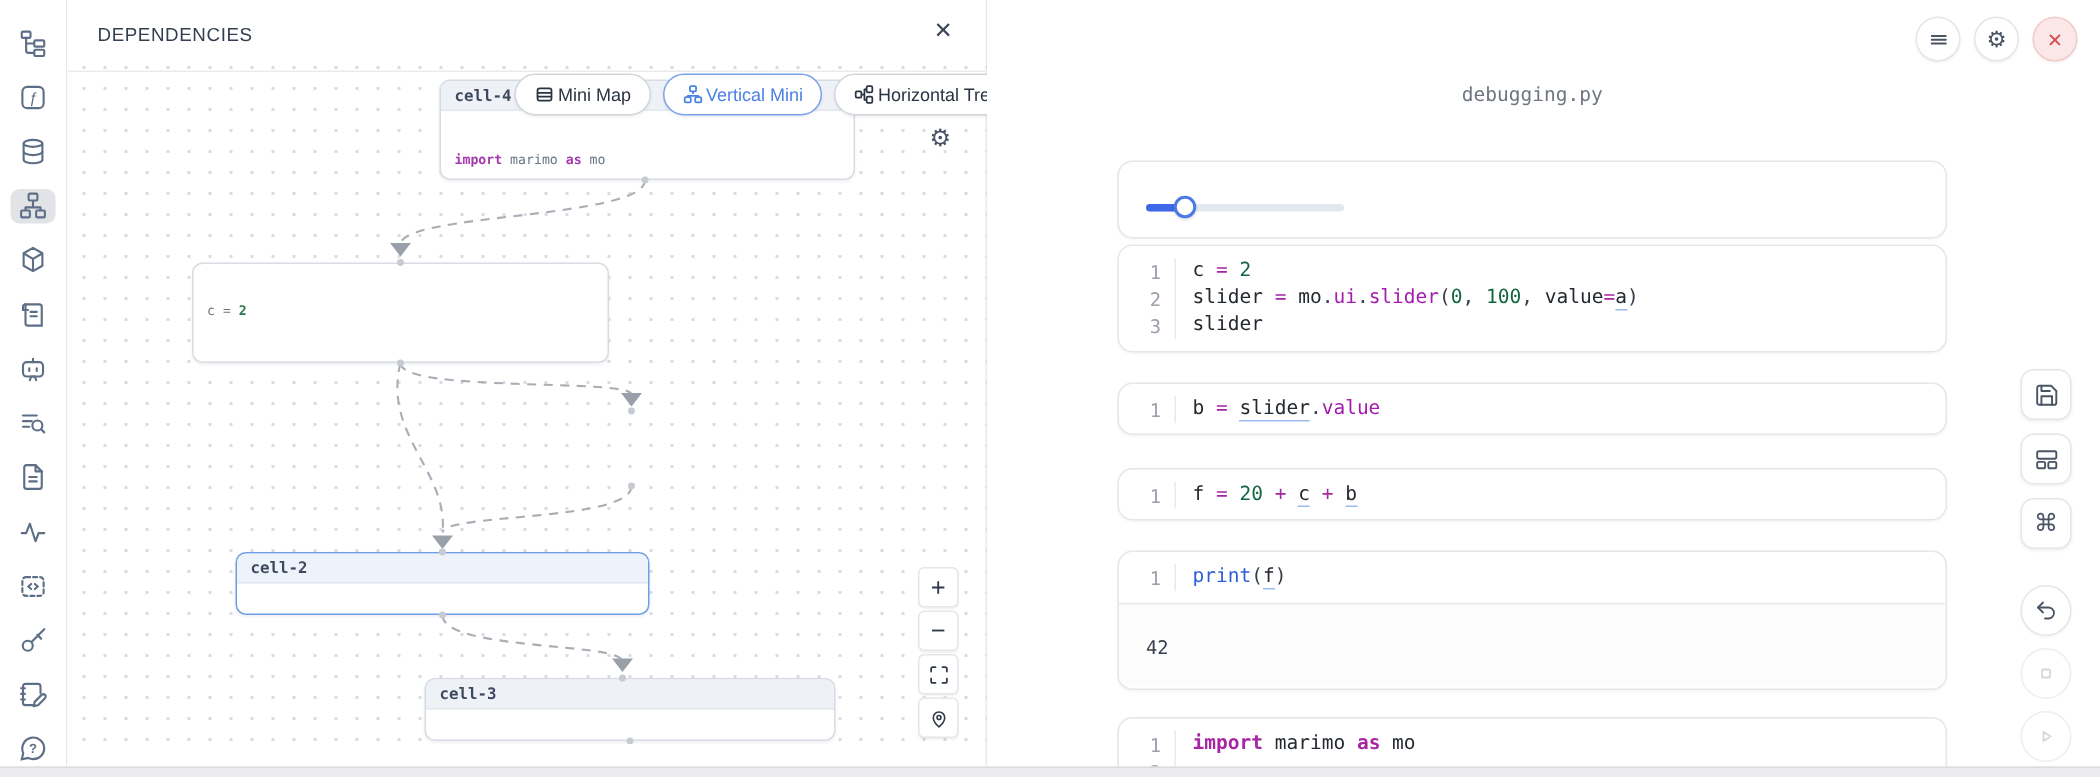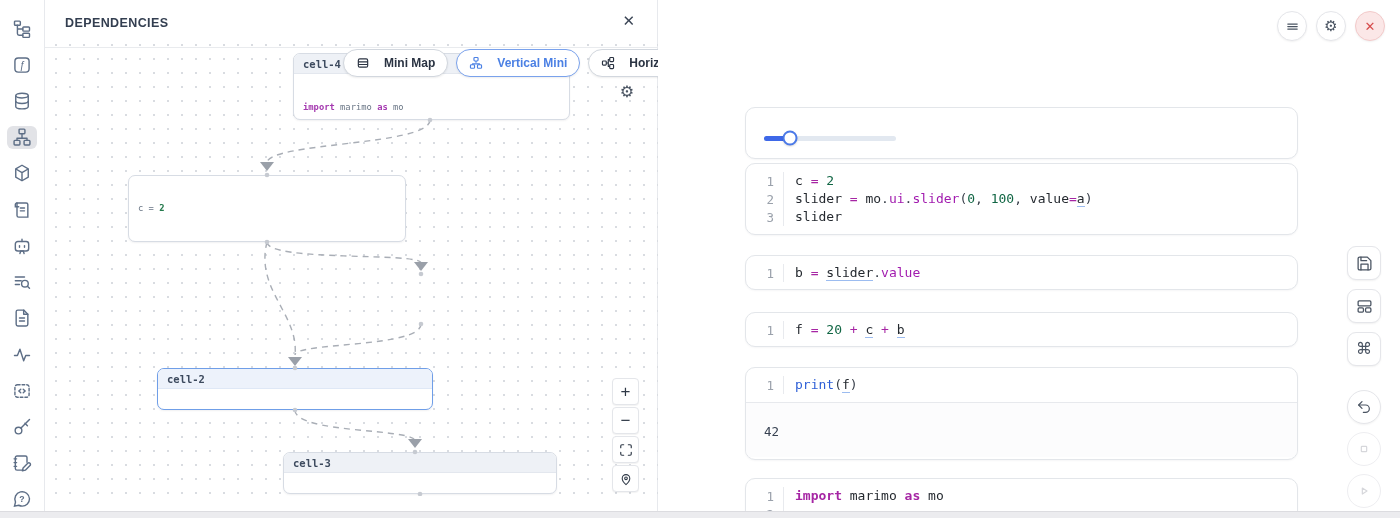--- a/index.html
+++ b/index.html
@@ -12,43 +12,43 @@
            padding-top:17px;gap:13px;box-sizing:border-box}
   .sb-btn{width:30px;height:26px;display:flex;align-items:center;justify-content:center;
           border-radius:6px;color:#5d6e86;cursor:pointer}
   .sb-btn.active{background:#e2e3e7}
   .sb-btn svg{width:20px;height:20px}
 
   
   .dep-panel{position:absolute;left:45px;top:0;width:613px;height:511px;background:#fff;
              border-right:1px solid #e7e9ed;box-sizing:border-box}
   .dep-header{position:relative;height:47px;border-bottom:1px solid #e9ebee;background:#fff}
-  .dep-title{position:absolute;left:20px;top:16px;font-size:12.5px;font-weight:bold;
+  .dep-title{position:absolute;left:20px;top:16px;font-size:12.5px;font-weight:normal;
              letter-spacing:.4px;color:#333e50}
   .dep-close{position:absolute;right:22px;top:13px;font-size:15px;color:#3c4656;cursor:pointer;line-height:1}
 
   .graph{position:absolute;left:0;top:32px;width:613px;height:464px;overflow:hidden;
          background-image:radial-gradient(circle,#d9dce1 1px,transparent 1.2px);
          background-size:14px 14px;background-position:4px 6px}
   .edges{position:absolute;left:0;top:0;z-index:3;pointer-events:none}
 
   .gnode{position:absolute;z-index:2;background:#fff;border:1px solid #d7dce4;border-radius:7px;
          box-shadow:0 1px 2px rgba(15,23,42,.06);box-sizing:border-box;overflow:hidden;cursor:pointer}
   .gnode .nh{background:#eef1f6;border-bottom:1px solid #e3e7ee;padding:4px 9px 3px;
              font-size:10.5px;font-weight:bold;color:#3d4a5e;font-family:"DejaVu Sans Mono",monospace}
   .gnode .nb{padding:6px 9px;font-family:"DejaVu Sans Mono",monospace;font-size:8.8px;
              line-height:10.5px;color:#6a7686;white-space:pre}
   .gnode.wide-lines .nb{line-height:11px}
   .gnode.selected{border:1.5px solid #6f9ee8}
   .gnode.selected .nh{background:#edf2fb;border-bottom-color:#dfe8f6}
 
   .gtoolbar{position:absolute;left:298px;top:17px;display:flex;gap:8px;z-index:10}
   .gt-btn{height:26px;padding:0 12px;border-radius:14px;border:1px solid #d2d7de;background:#fff;
-          box-shadow:0 1px 2px rgba(0,0,0,.07);display:flex;align-items:center;gap:14px;
-          font-size:12px;font-weight:bold;color:#2a3342;cursor:pointer;white-space:nowrap}
+          box-shadow:0 1px 2px rgba(0,0,0,.07);display:flex;align-items:center;gap:2px;
+          font-size:12px;font-weight:normal;color:#2a3342;cursor:pointer;white-space:nowrap}
   .gt-btn svg{width:14px;height:14px}
   .gt-btn.active{border:1.5px solid #7aa2ec;color:#4b80e4}
   .g-gear{position:absolute;right:24px;top:52px;z-index:10;font-size:16px;color:#4a5462;
           font-family:"DejaVu Sans",sans-serif;cursor:pointer;line-height:1}
   .zoomctl{position:absolute;left:567px;top:346px;z-index:10;display:flex;flex-direction:column;gap:2px}
   .zc-btn{width:27px;height:27px;background:#fff;border:1px solid #e4e6ea;border-radius:4px;
           box-shadow:0 1px 1px rgba(0,0,0,.05);display:flex;align-items:center;justify-content:center;
           color:#2f3947;cursor:pointer;font-size:17px;box-sizing:border-box}
   .zc-btn svg{width:14px;height:14px}
 
@@ -334,20 +334,21 @@
         </svg>
     </div>
     <div class="circ-btn">
       <span class="glyph">⚙</span>
     </div>
     <div class="circ-btn danger">
       <span>✕</span>
     </div>
   </div>
 
+  <div class="nb-title">debugging.py</div>
 
   <div class="cell" style="top:107px;height:52px">
     <div class="slider-wrap">
       <div class="slider-track"></div>
       <div class="slider-fill" style="width: 20%;"></div>
       <div class="slider-thumb" style="left: 20%;"></div>
     </div>
   </div>
 
   <div class="cell" style="top:163px;height:72px">

